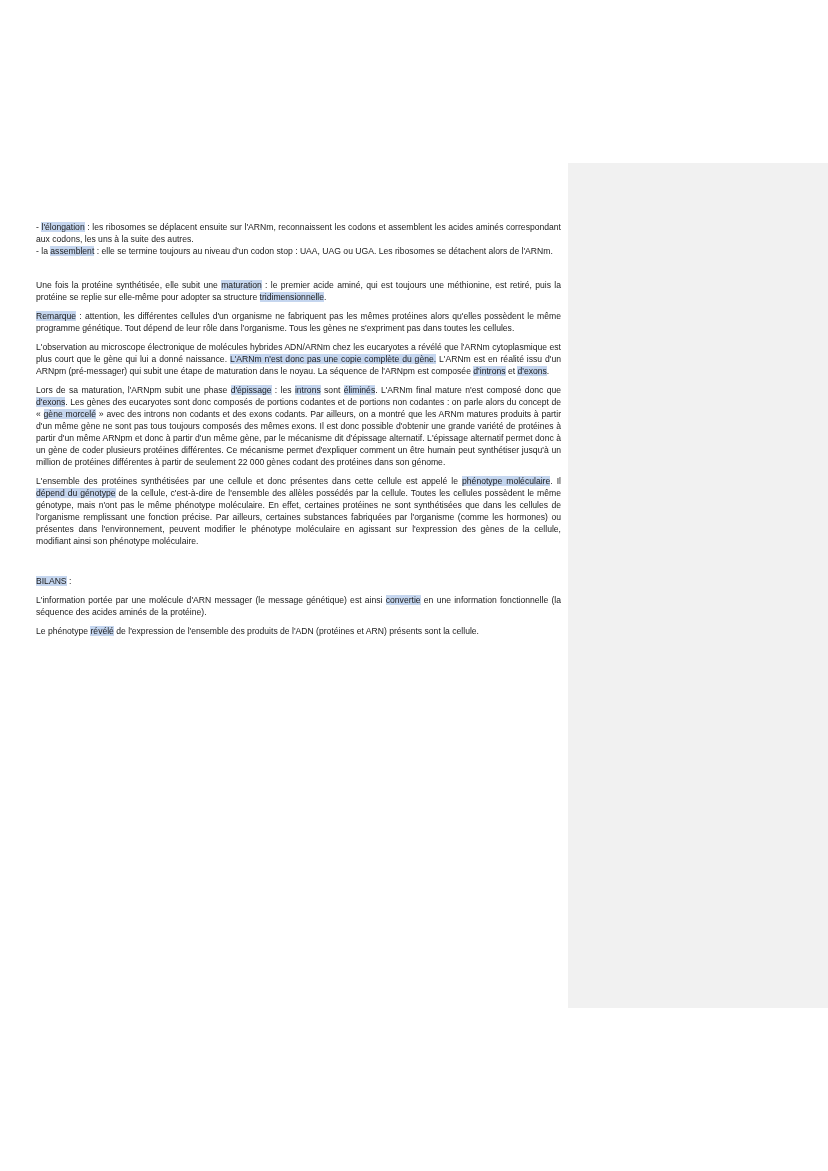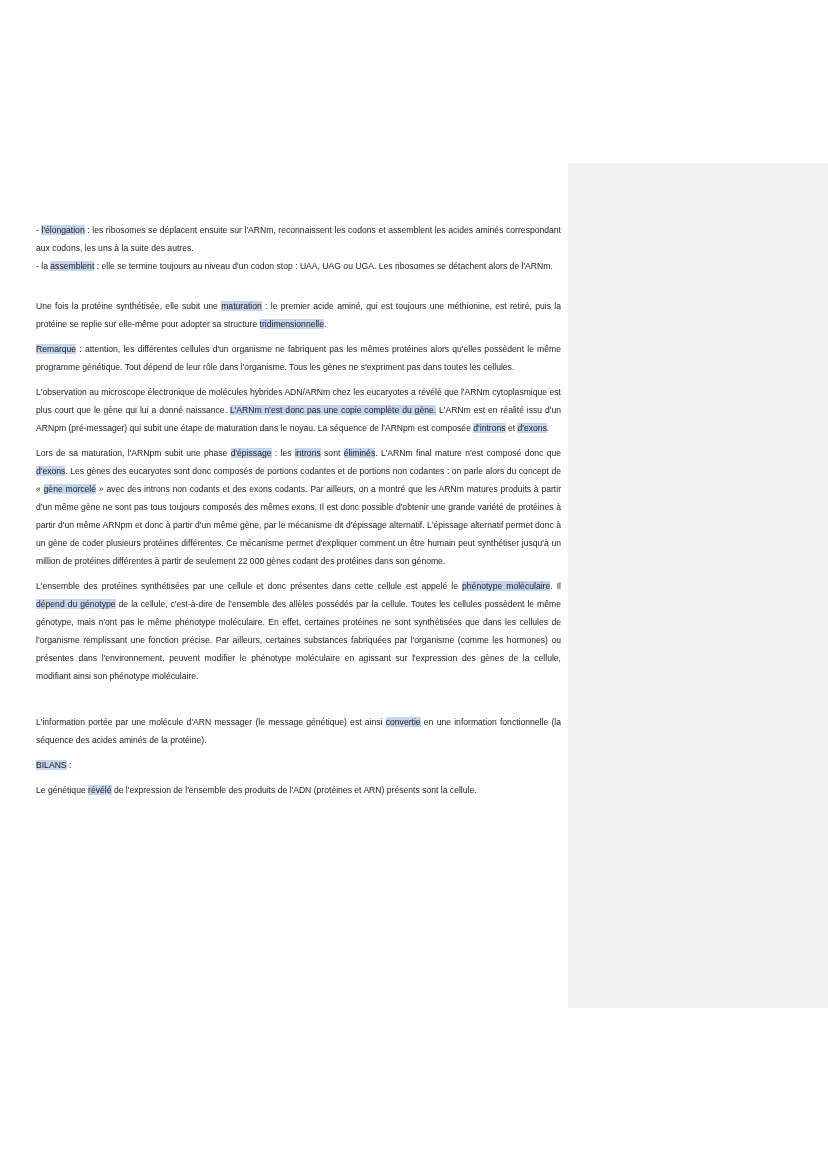--- a/index.html
+++ b/index.html
@@ -6,21 +6,21 @@
   body {
     width: 828px; height: 1171px; background: #ffffff; position: relative; overflow: hidden;
     font-family: "Liberation Sans", sans-serif; color: #1a1a1a;
   }
   .comment-pane {
     position: absolute; left: 568px; top: 163px; width: 260px; height: 845px;
     background: #f1f1f1;
   }
   .page-body {
     position: absolute; left: 36px; top: 221px; width: 525px;
-    font-size: 8.6px; line-height: 18px; text-align: justify;
+    font-size: 8.6px; line-height: 12px; text-align: justify;
   }
   .page-body p { margin: 4px 0 7px 0; }
   .page-body p.tight { margin: 0; }
   .hl { background: #c5d6ef; }
   .gap-lg { height: 18px; }
   .gap-md { height: 17px; }
 </style>
 </head>
 <body>
 
@@ -50,23 +50,23 @@
   <p>
     <span>Lors de sa maturation, l'ARNpm subit une phase </span><span class="hl">d'épissage</span><span> : les </span><span class="hl">introns</span><span> sont </span><span class="hl">éliminés</span><span>. L'ARNm final mature n'est composé donc que </span><span class="hl">d'exons</span><span>. Les gènes des eucaryotes sont donc composés de portions codantes et de portions non codantes : on parle alors du concept de « </span><span class="hl">gène morcelé</span><span> » avec des introns non codants et des exons codants. Par ailleurs, on a montré que les ARNm matures produits à partir d'un même gène ne sont pas tous toujours composés des mêmes exons. Il est donc possible d'obtenir une grande variété de protéines à partir d'un même ARNpm et donc à partir d'un même gène, par le mécanisme dit d'épissage alternatif. L'épissage alternatif permet donc à un gène de coder plusieurs protéines différentes. Ce mécanisme permet d'expliquer comment un être humain peut synthétiser jusqu'à un million de protéines différentes à partir de seulement 22 000 gènes codant des protéines dans son génome.</span>
   </p>
 
   <p>
     <span>L'ensemble des protéines synthétisées par une cellule et donc présentes dans cette cellule est appelé le </span><span class="hl">phénotype moléculaire</span><span>. Il </span><span class="hl">dépend du génotype</span><span> de la cellule, c'est-à-dire de l'ensemble des allèles possédés par la cellule. Toutes les cellules possèdent le même génotype, mais n'ont pas le même phénotype moléculaire. En effet, certaines protéines ne sont synthétisées que dans les cellules de l'organisme remplissant une fonction précise. Par ailleurs, certaines substances fabriquées par l'organisme (comme les hormones) ou présentes dans l'environnement, peuvent modifier le phénotype moléculaire en agissant sur l'expression des gènes de la cellule, modifiant ainsi son phénotype moléculaire.</span>
   </p>
   <div class="gap-md"></div>
 
   <p>
+    <span class="hl">BILANS</span><span> :</span>
+  </p>
+
+  <p>
     <span>L'information portée par une molécule d'ARN messager (le message génétique) est ainsi </span><span class="hl">convertie</span><span> en une information fonctionnelle (la séquence des acides aminés de la protéine).</span>
   </p>
 
   <p>
-    <span class="hl">BILANS</span><span> :</span>
-  </p>
-
-  <p>
-    <span>Le génétique </span><span class="hl">révélé</span><span> de l'expression de l'ensemble des produits de l'ADN (protéines et ARN) présents sont la cellule.</span>
+    <span>Le phénotype </span><span class="hl">révélé</span><span> de l'expression de l'ensemble des produits de l'ADN (protéines et ARN) présents sont la cellule.</span>
   </p>
 </div>
 
 </body></html>

